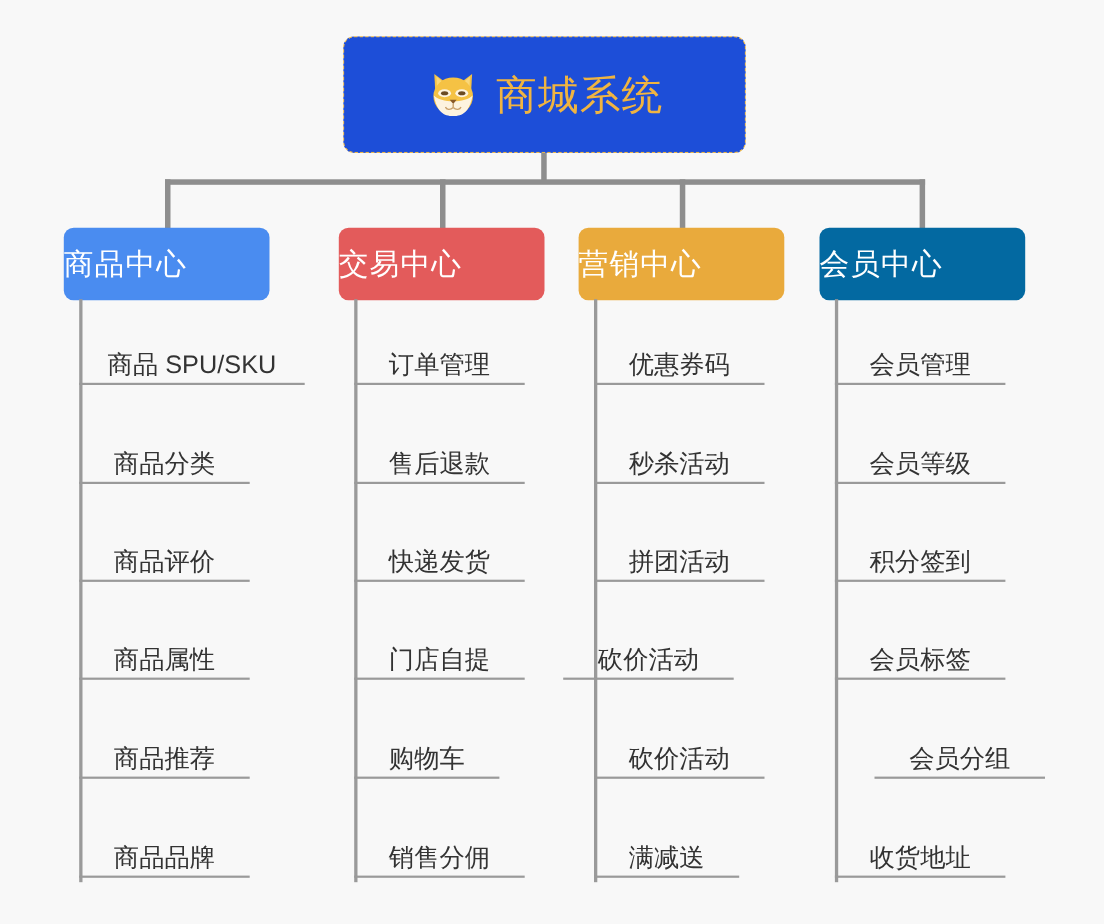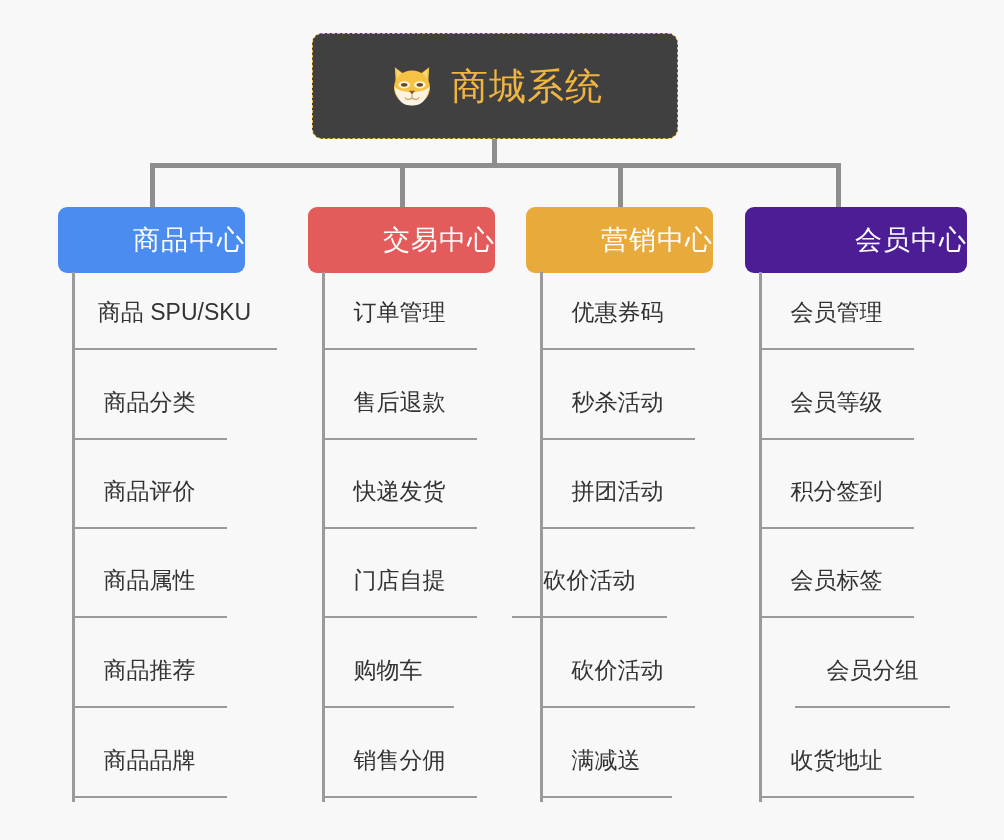--- a/index.html
+++ b/index.html
@@ -20,21 +20,21 @@
   }
 
   
   .root-card {
     position: absolute;
     left: 312px;
     top: 33px;
     width: 366px;
     height: 106px;
     box-sizing: border-box;
-    background: #404040;
+    background: #1d4ed8;
     border: 1px dashed #edb84a;
     border-radius: 10px;
     display: flex;
     align-items: center;
     justify-content: center;
     gap: 14px;
   }
   .root-title {
     font-size: 37px;
     color: #f0b441;
@@ -55,41 +55,41 @@
   .v-line { width: 5px; }
   .h-line { height: 5px; }
 
   
   .cat-header {
     position: absolute;
     height: 66px;
     border-radius: 9px;
     display: flex;
     align-items: center;
-    justify-content: flex-end;
+    justify-content: flex-start;
     color: #ffffff;
     font-size: 27px;
     letter-spacing: 1px;
     box-sizing: border-box;
   }
 
   
   .trunk {
     position: absolute;
     width: 3px;
     background: #9a9a9a;
   }
 
   
   .leaf {
     position: absolute;
     box-sizing: border-box;
     border-bottom: 2px solid #9a9a9a;
     display: flex;
-    align-items: flex-start;
+    align-items: flex-end;
     justify-content: center;
     padding-bottom: 4px;
   }
   .leaf-label {
     font-size: 23px;
     color: #333333;
     line-height: 1.1;
     white-space: nowrap;
   }
 </style>
@@ -187,21 +187,21 @@
   <div class="leaf" style="left:512px; top:568px; width:155px; height:50px;">
     <span class="leaf-label">砍价活动</span>
   </div>
   <div class="leaf" style="left:540px; top:658px; width:155px; height:50px;">
     <span class="leaf-label">砍价活动</span>
   </div>
   <div class="leaf" style="left:540px; top:748px; width:132px; height:50px;">
     <span class="leaf-label">满减送</span>
   </div>
 
-  <div class="cat-header" style="left: 745px; top: 207px; width: 222px; background: #4c1d95;">
+  <div class="cat-header" style="left: 745px; top: 207px; width: 187px; background: #0369a1;">
     <span>会员中心</span>
   </div>
   <div class="trunk" style="left:759px; top:272px; height:530px;"></div>
   <div class="leaf" style="left:759px; top:300px; width:155px; height:50px;">
     <span class="leaf-label">会员管理</span>
   </div>
   <div class="leaf" style="left:759px; top:479px; width:155px; height:50px;">
     <span class="leaf-label">积分签到</span>
   </div>
   <div class="leaf" style="left:759px; top:390px; width:155px; height:50px;">

